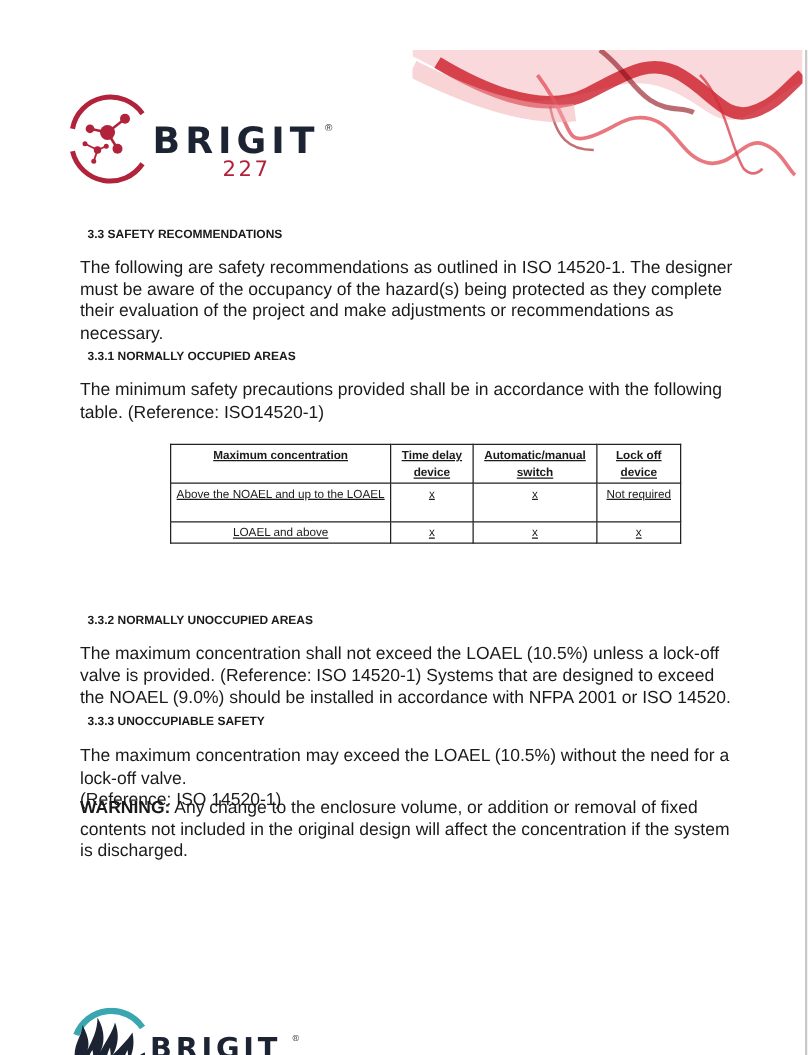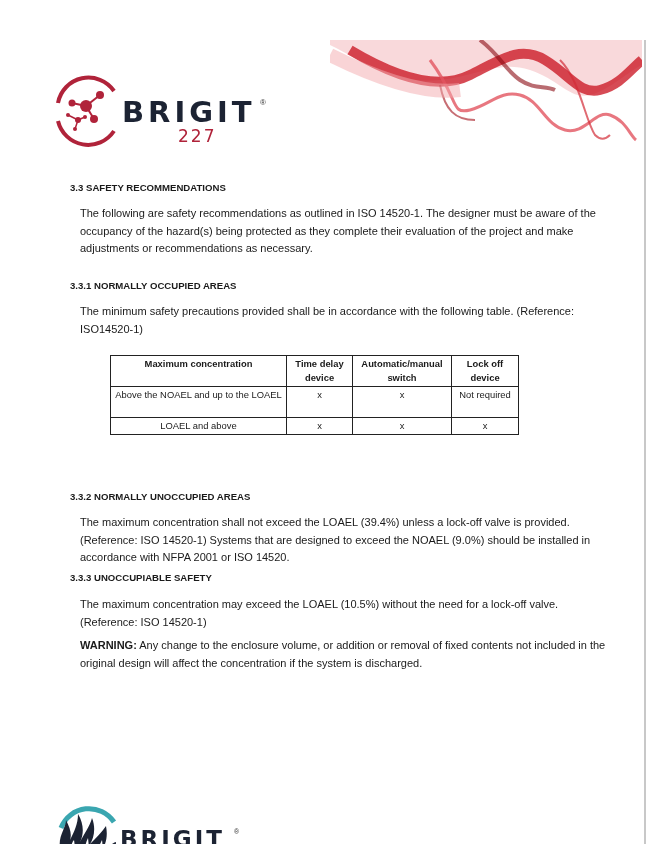--- a/index.html
+++ b/index.html
@@ -4,22 +4,22 @@
 <style>
   html, body { margin:0; padding:0; background:#ffffff; }
   body { width:646px; height:844px; position:relative; overflow:hidden; font-family:"Liberation Sans", sans-serif; color:#1a1a1a; }
   .page { position:absolute; left:0; top:0; width:644px; height:842px; background:#fff; border-right:2px solid #c8c8c8; border-bottom:2px solid #c8c8c8;margin-top:40px; }
   .smoke { position:absolute; left:330px; top:0; width:312px; height:140px; }
   .logo-top { position:absolute; left:52px; top:33px; width:230px; height:75px; }
   .logo-top .brand { position:absolute; left:70px; top:22px; font-size:29px; font-weight:bold; letter-spacing:4px; color:#1c2333; font-family:"DejaVu Sans", sans-serif; }
   .logo-top .reg { position:absolute; left:208px; top:25px; font-size:8px; color:#333; }
   .logo-top .sub { position:absolute; left:126px; top:53px; font-size:17px; color:#b0233a; letter-spacing:2px; font-family:"DejaVu Sans", sans-serif; }
   .h { position:absolute; left:70px; font-weight:bold; font-size:9.6px; white-space:nowrap; }
-  .p { position:absolute; left:80px; width:530px; font-size:11px; line-height:17.5px; }
-  table.t { position:absolute; left:110px; top:315px; border-collapse:collapse; font-size:9.4px; }
+  .p { position:absolute; left:64px; width:530px; font-size:14px; line-height:17.5px; }
+  table.t { position:absolute; left:136px; top:315px; border-collapse:collapse; font-size:9.4px;text-decoration:underline; }
   table.t td, table.t th { border:1px solid #222; text-align:center; vertical-align:top; padding:1px 3px; line-height:14px; }
   table.t th { font-weight:bold; }
   .footer-logo { position:absolute; left:56px; top:766px; width:200px; height:66px; }
   .footer-logo .brand { position:absolute; left:64px; top:20px; font-size:23px; font-weight:bold; letter-spacing:3px; color:#1c2333; font-family:"DejaVu Sans", sans-serif; }
   .footer-logo .reg { position:absolute; left:178px; top:22px; font-size:7px; color:#333; }
   .footer-logo .sub { position:absolute; left:108px; top:43px; font-size:13px; color:#3aa6b0; letter-spacing:2px; font-family:"DejaVu Sans", sans-serif; }
   .page-num { position:absolute; left:323px; top:810px; font-size:16px; color:#2e6ea8; }
   .member { position:absolute; left:399px; top:809px; font-size:13px; color:#555; white-space:nowrap; }
   .member .hudaco { color:#1b4f9c; font-weight:bold; font-style:italic; font-size:15px; }
 </style>
@@ -98,21 +98,21 @@
     <tr style="height:16px;">
       <td>LOAEL and above</td>
       <td>x</td>
       <td>x</td>
       <td>x</td>
     </tr>
   </tbody>
     </table>
 
   <div class="h" style="top:451px;">3.3.2  NORMALLY UNOCCUPIED AREAS</div>
-  <div class="p" style="top:474px;">The maximum concentration shall not exceed the LOAEL (39.4%) unless a lock-off valve is provided. (Reference: ISO 14520-1) Systems that are designed to exceed the NOAEL (9.0%) should be installed in accordance with NFPA 2001 or ISO 14520.</div>
+  <div class="p" style="top:474px;">The maximum concentration shall not exceed the LOAEL (10.5%) unless a lock-off valve is provided. (Reference: ISO 14520-1) Systems that are designed to exceed the NOAEL (9.0%) should be installed in accordance with NFPA 2001 or ISO 14520.</div>
 
   <div class="h" style="top:532px;">3.3.3  UNOCCUPIABLE SAFETY</div>
   <div class="p" style="top:556px;">
     <span>The maximum concentration may exceed the LOAEL (10.5%) without the need for a lock-off valve.</span><br>
     <span>(Reference: ISO 14520-1)</span>
   </div>
 
   <div class="p" style="top:597px;">
     <b>WARNING:</b><span> Any change to the enclosure volume, or addition or removal of fixed contents not included in the original design will affect the concentration if the system is discharged.</span>
   </div>

